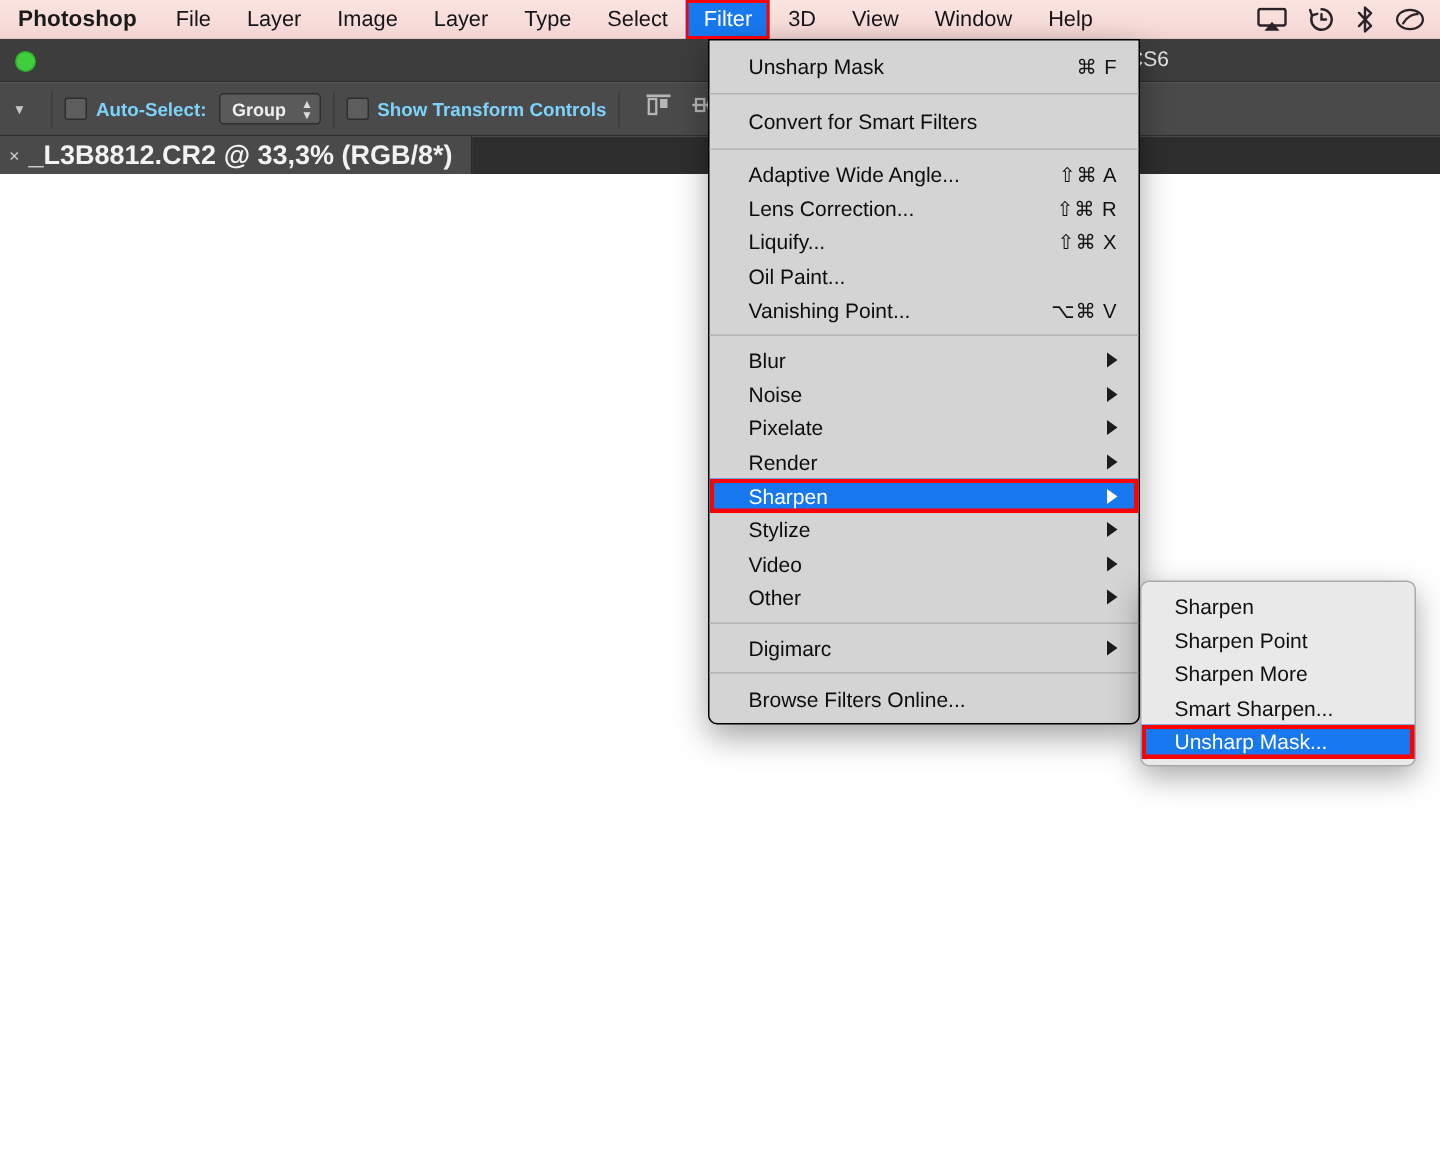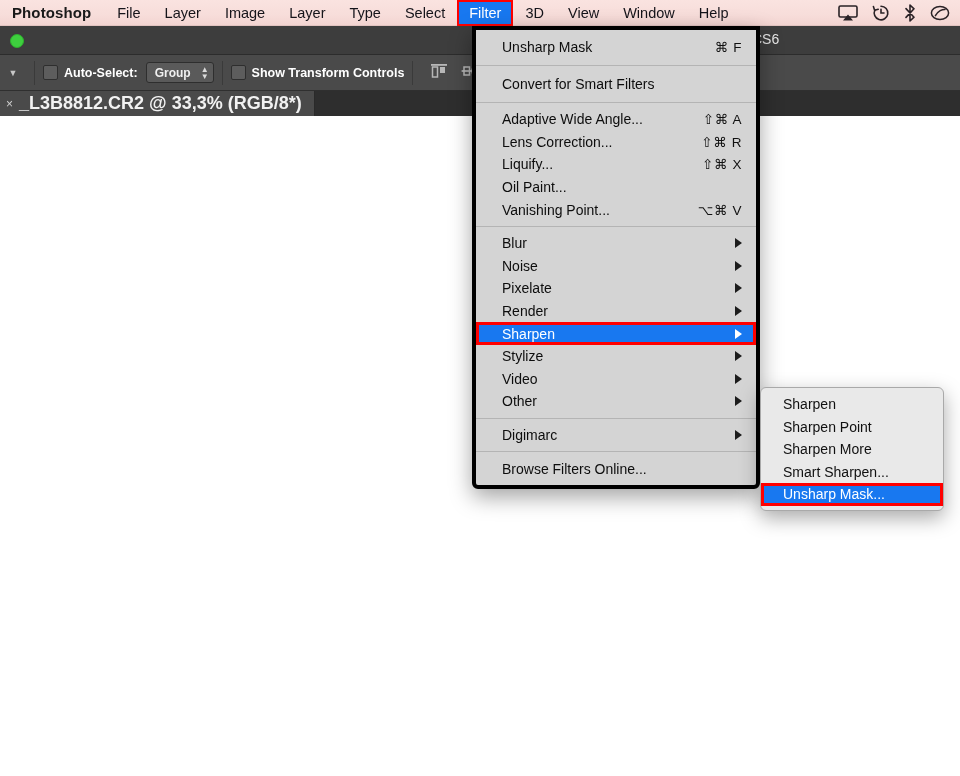--- a/index.html
+++ b/index.html
@@ -50,21 +50,21 @@
     position: absolute; left: 0; top: 55px; width: 960px; height: 36px;
     background: #4a4a4a; border-bottom: 1px solid #2f2f2f;
     display: flex; align-items: center; z-index: 10;
   }
   .opt-caret { width: 26px; text-align: center; color: #c8c8c8; font-size: 9px; }
   .opt-sep { width: 1px; height: 24px; background: #3a3a3a; margin: 0 8px; }
   .chk {
     width: 15px; height: 15px; background: #5d5d5d;
     border: 1px solid #2e2e2e; border-radius: 2px;
   }
-  .opt-label { font-size: 12.5px; color: #ffffff; font-weight: bold; margin-left: 6px; white-space: nowrap; }
+  .opt-label { font-size: 12.5px; color: #7dd3fc; font-weight: bold; margin-left: 6px; white-space: nowrap; }
   .combo {
     margin-left: 8px; height: 21px; background: #5a5a5a;
     border: 1px solid #2e2e2e; border-radius: 3px;
     display: flex; align-items: center; padding: 0 4px 0 8px; gap: 10px;
   }
   .combo-val { font-size: 12px; color: #f0f0f0; font-weight: bold; }
   .combo-arrows { font-size: 8px; color: #dcdcdc; line-height: 7px; text-align: center; }
   .align-row { display: flex; align-items: center; gap: 11px; margin-left: 8px; }
   .align-ico { opacity: .78; }
   .mode3d { font-size: 12.5px; color: #e8e8e8; font-weight: bold; margin-left: 2px; }
@@ -138,21 +138,21 @@
     border-radius: 50%; filter: blur(4px);
   }
   .moss {
     position: absolute; background: #4a6b2c; border-radius: 50%;
     filter: blur(2px); opacity: .85;
   }
 
   
   .menu {
     position: absolute; left: 472px; top: 26px; width: 288px;
-    background: #d4d4d4; border: 4px solid #000000;
+    background: #d4d4d4; border: 1px solid #000000;
     border-radius: 0 0 6px 6px;
     box-shadow: 0 8px 22px rgba(0,0,0,.36);
     padding: 4px 0 5px; z-index: 50;
   }
   .mi {
     position: relative; height: 22.6px; display: flex; align-items: center;
     padding: 0 14px 0 26px; font-size: 14px; color: #0d0d0d; white-space: nowrap;
   }
   .mi.tall { height: 26px; }
   .mi .sc {

